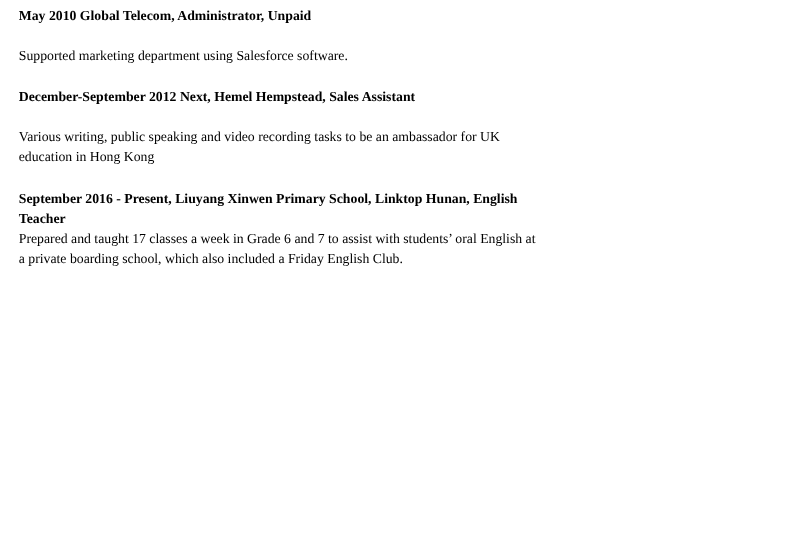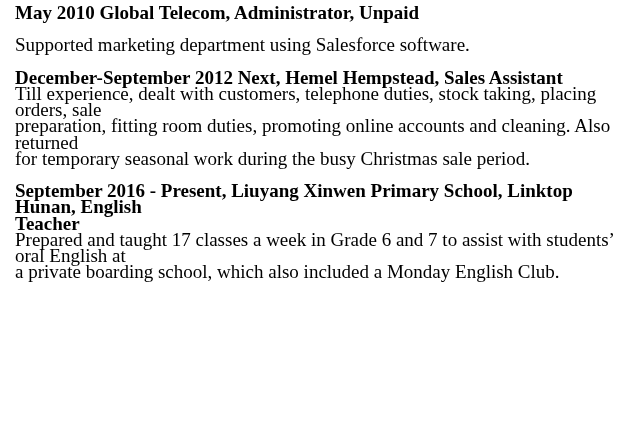--- a/index.html
+++ b/index.html
@@ -8,21 +8,21 @@
     height: 433px;
     background: #ffffff;
     overflow: hidden;
   }
   .page {
     width: 633px;
     height: 377px;
     background: #ffffff;
     padding: 5px 18px 0 15px;
     font-family: "Liberation Serif", "DejaVu Serif", serif;
-    font-size: 19px;
+    font-size: 11px;
     line-height: 16.2px;
     color: #000000;
   }
   .entry {
     margin-bottom: 16.2px;
   }
   .entry-heading {
     font-weight: bold;
     white-space: pre-line;
   }
@@ -39,29 +39,28 @@
   <div class="entry">
     <div class="entry-heading">May 2010 Global Telecom, Administrator, Unpaid</div>
   </div>
 
   <div class="entry">
     <div class="entry-body">Supported marketing department using Salesforce software.</div>
   </div>
 
   <div class="entry">
     <div class="entry-heading">December-September 2012 Next, Hemel Hempstead, Sales Assistant</div>
-    <div class="entry-body">Till experience, dealt with customers, telephone duties, stock taking, placing orders, sale
-preparation, fitting room duties, promoting online accounts and cleaning. Also returned
-for temporary seasonal work during the busy Christmas sale period.</div>
   </div>
 
 
   <div class="entry">
+    <div class="entry-body">Various writing, public speaking and video recording tasks to be an ambassador for UK
+education in Hong Kong</div>
   </div>
 
   <div class="entry">
     <div class="entry-heading">September 2016 - Present, Liuyang Xinwen Primary School, Linktop Hunan, English
 Teacher</div>
     <div class="entry-body">Prepared and taught 17 classes a week in Grade 6 and 7 to assist with students’ oral English at
-a private boarding school, which also included a Monday English Club.</div>
+a private boarding school, which also included a Friday English Club.</div>
   </div>
 
 </div>
 
 </body></html>

